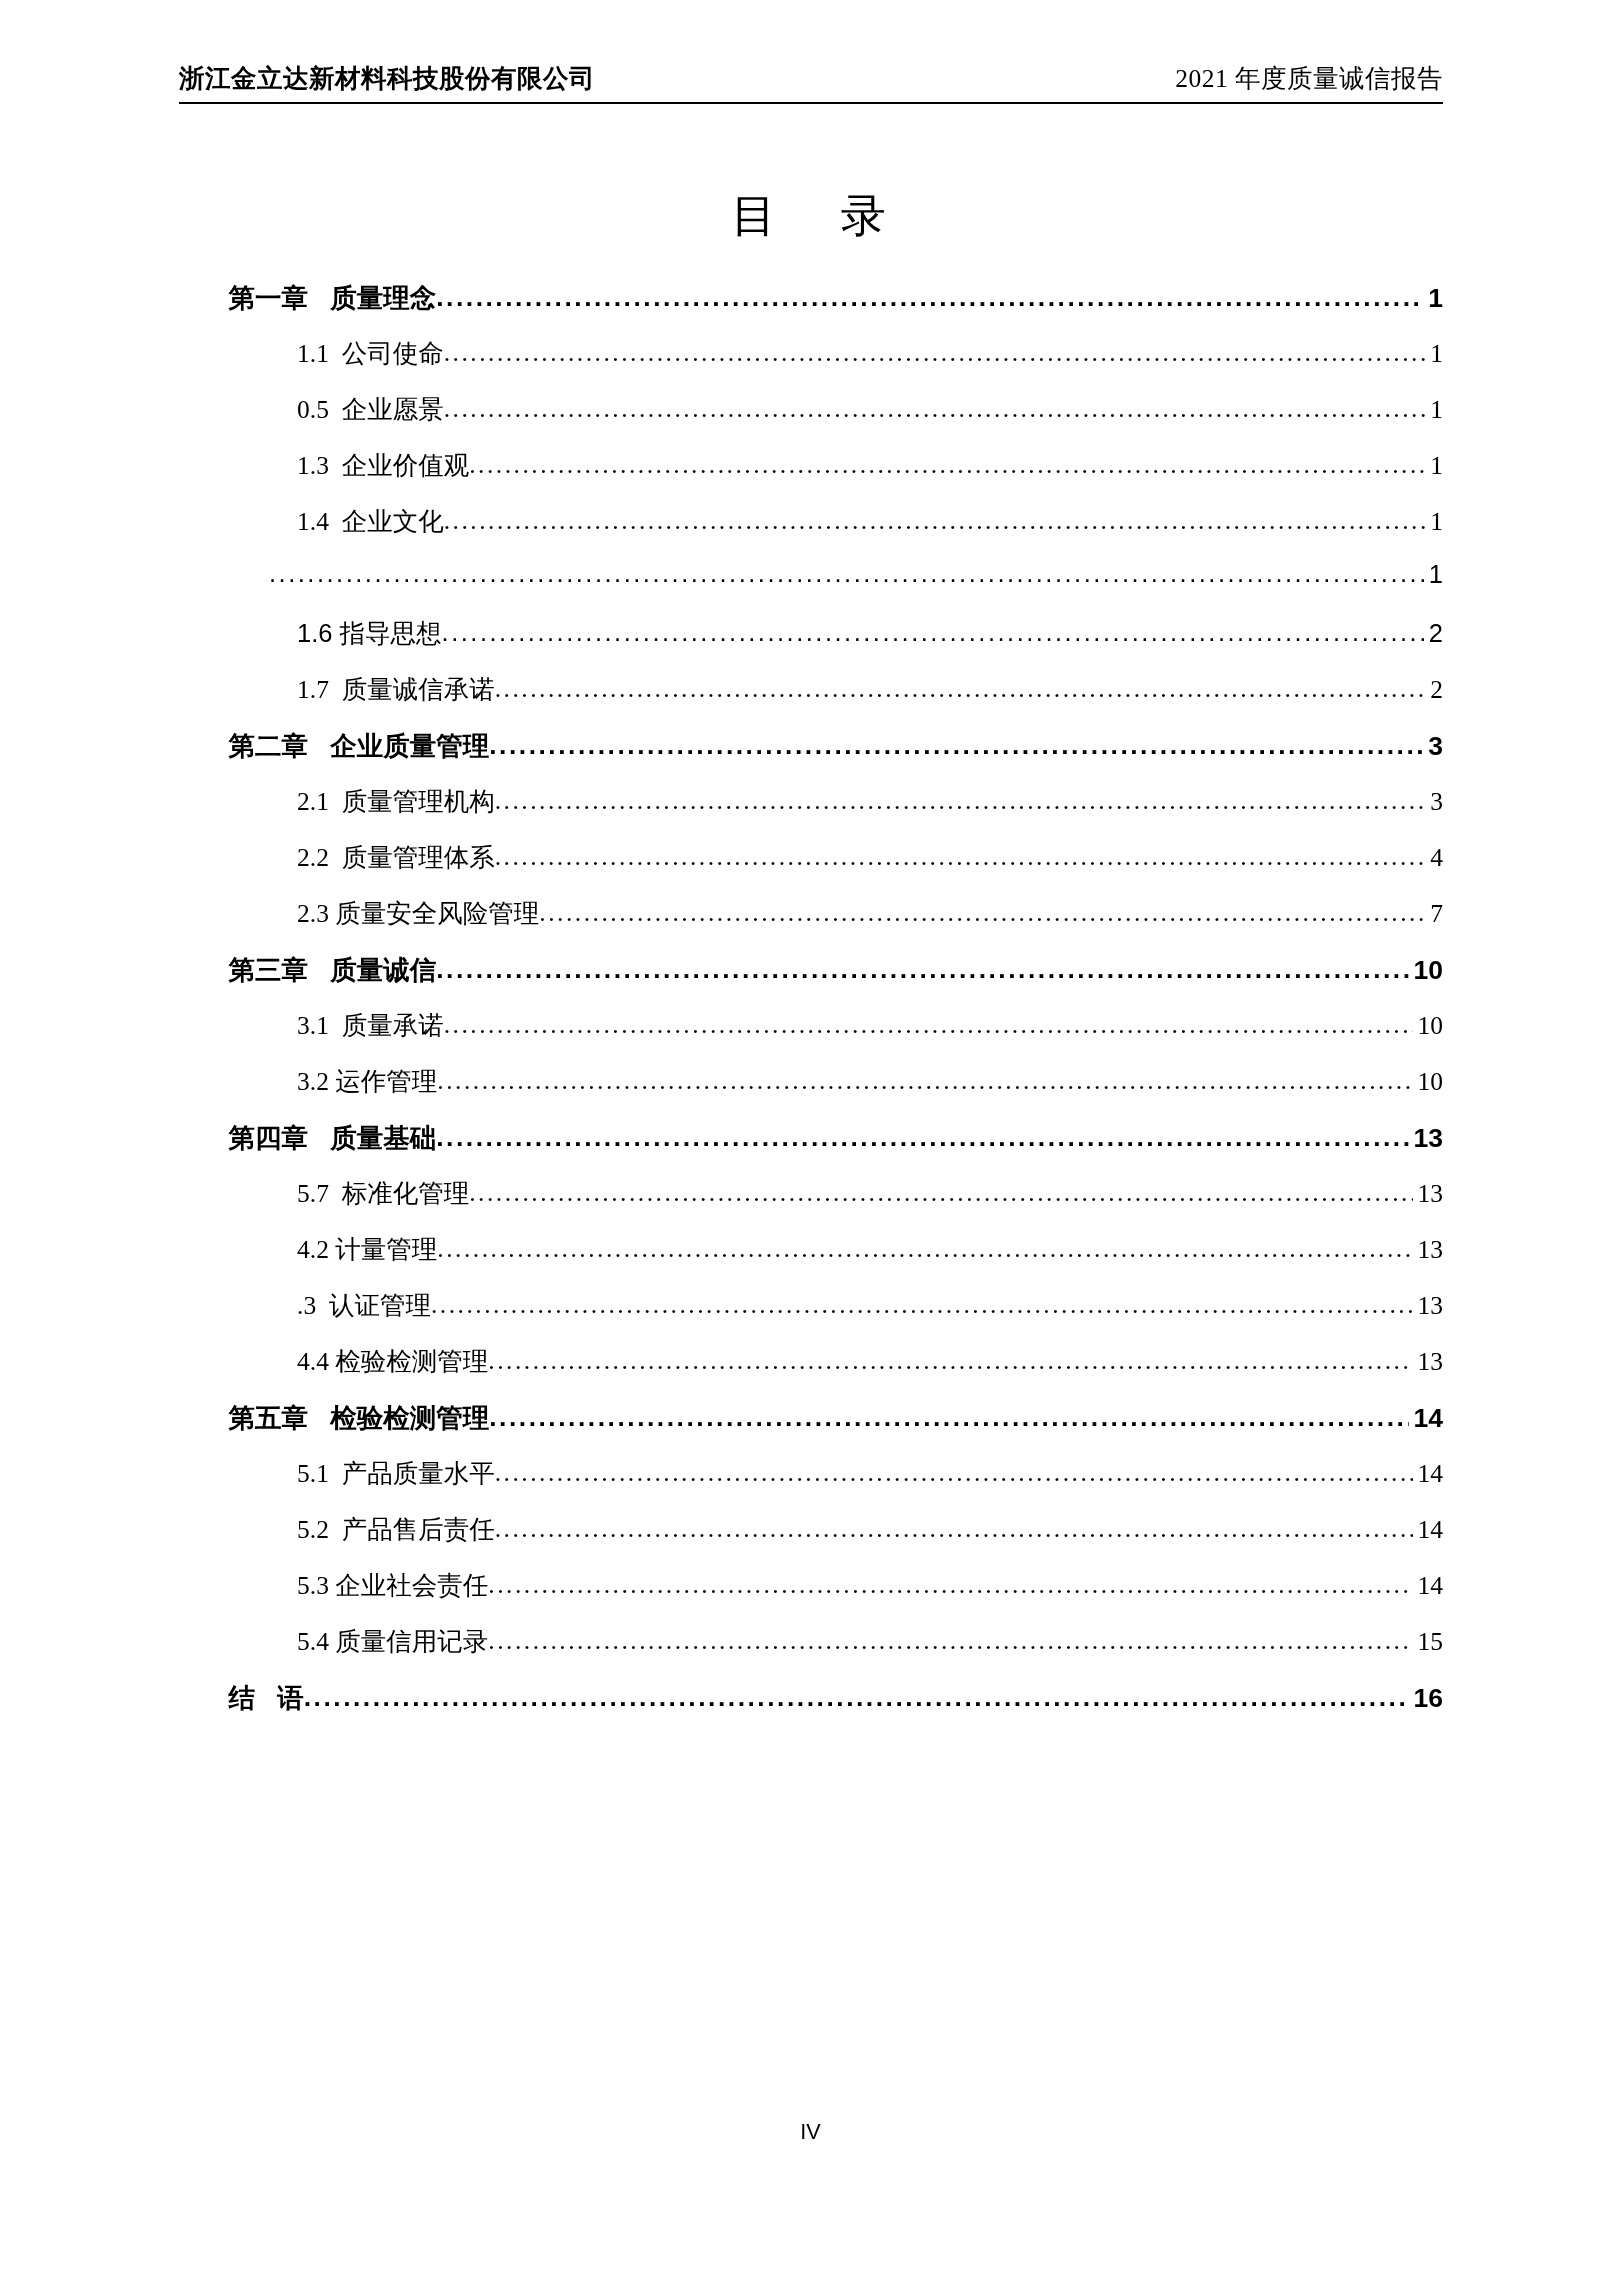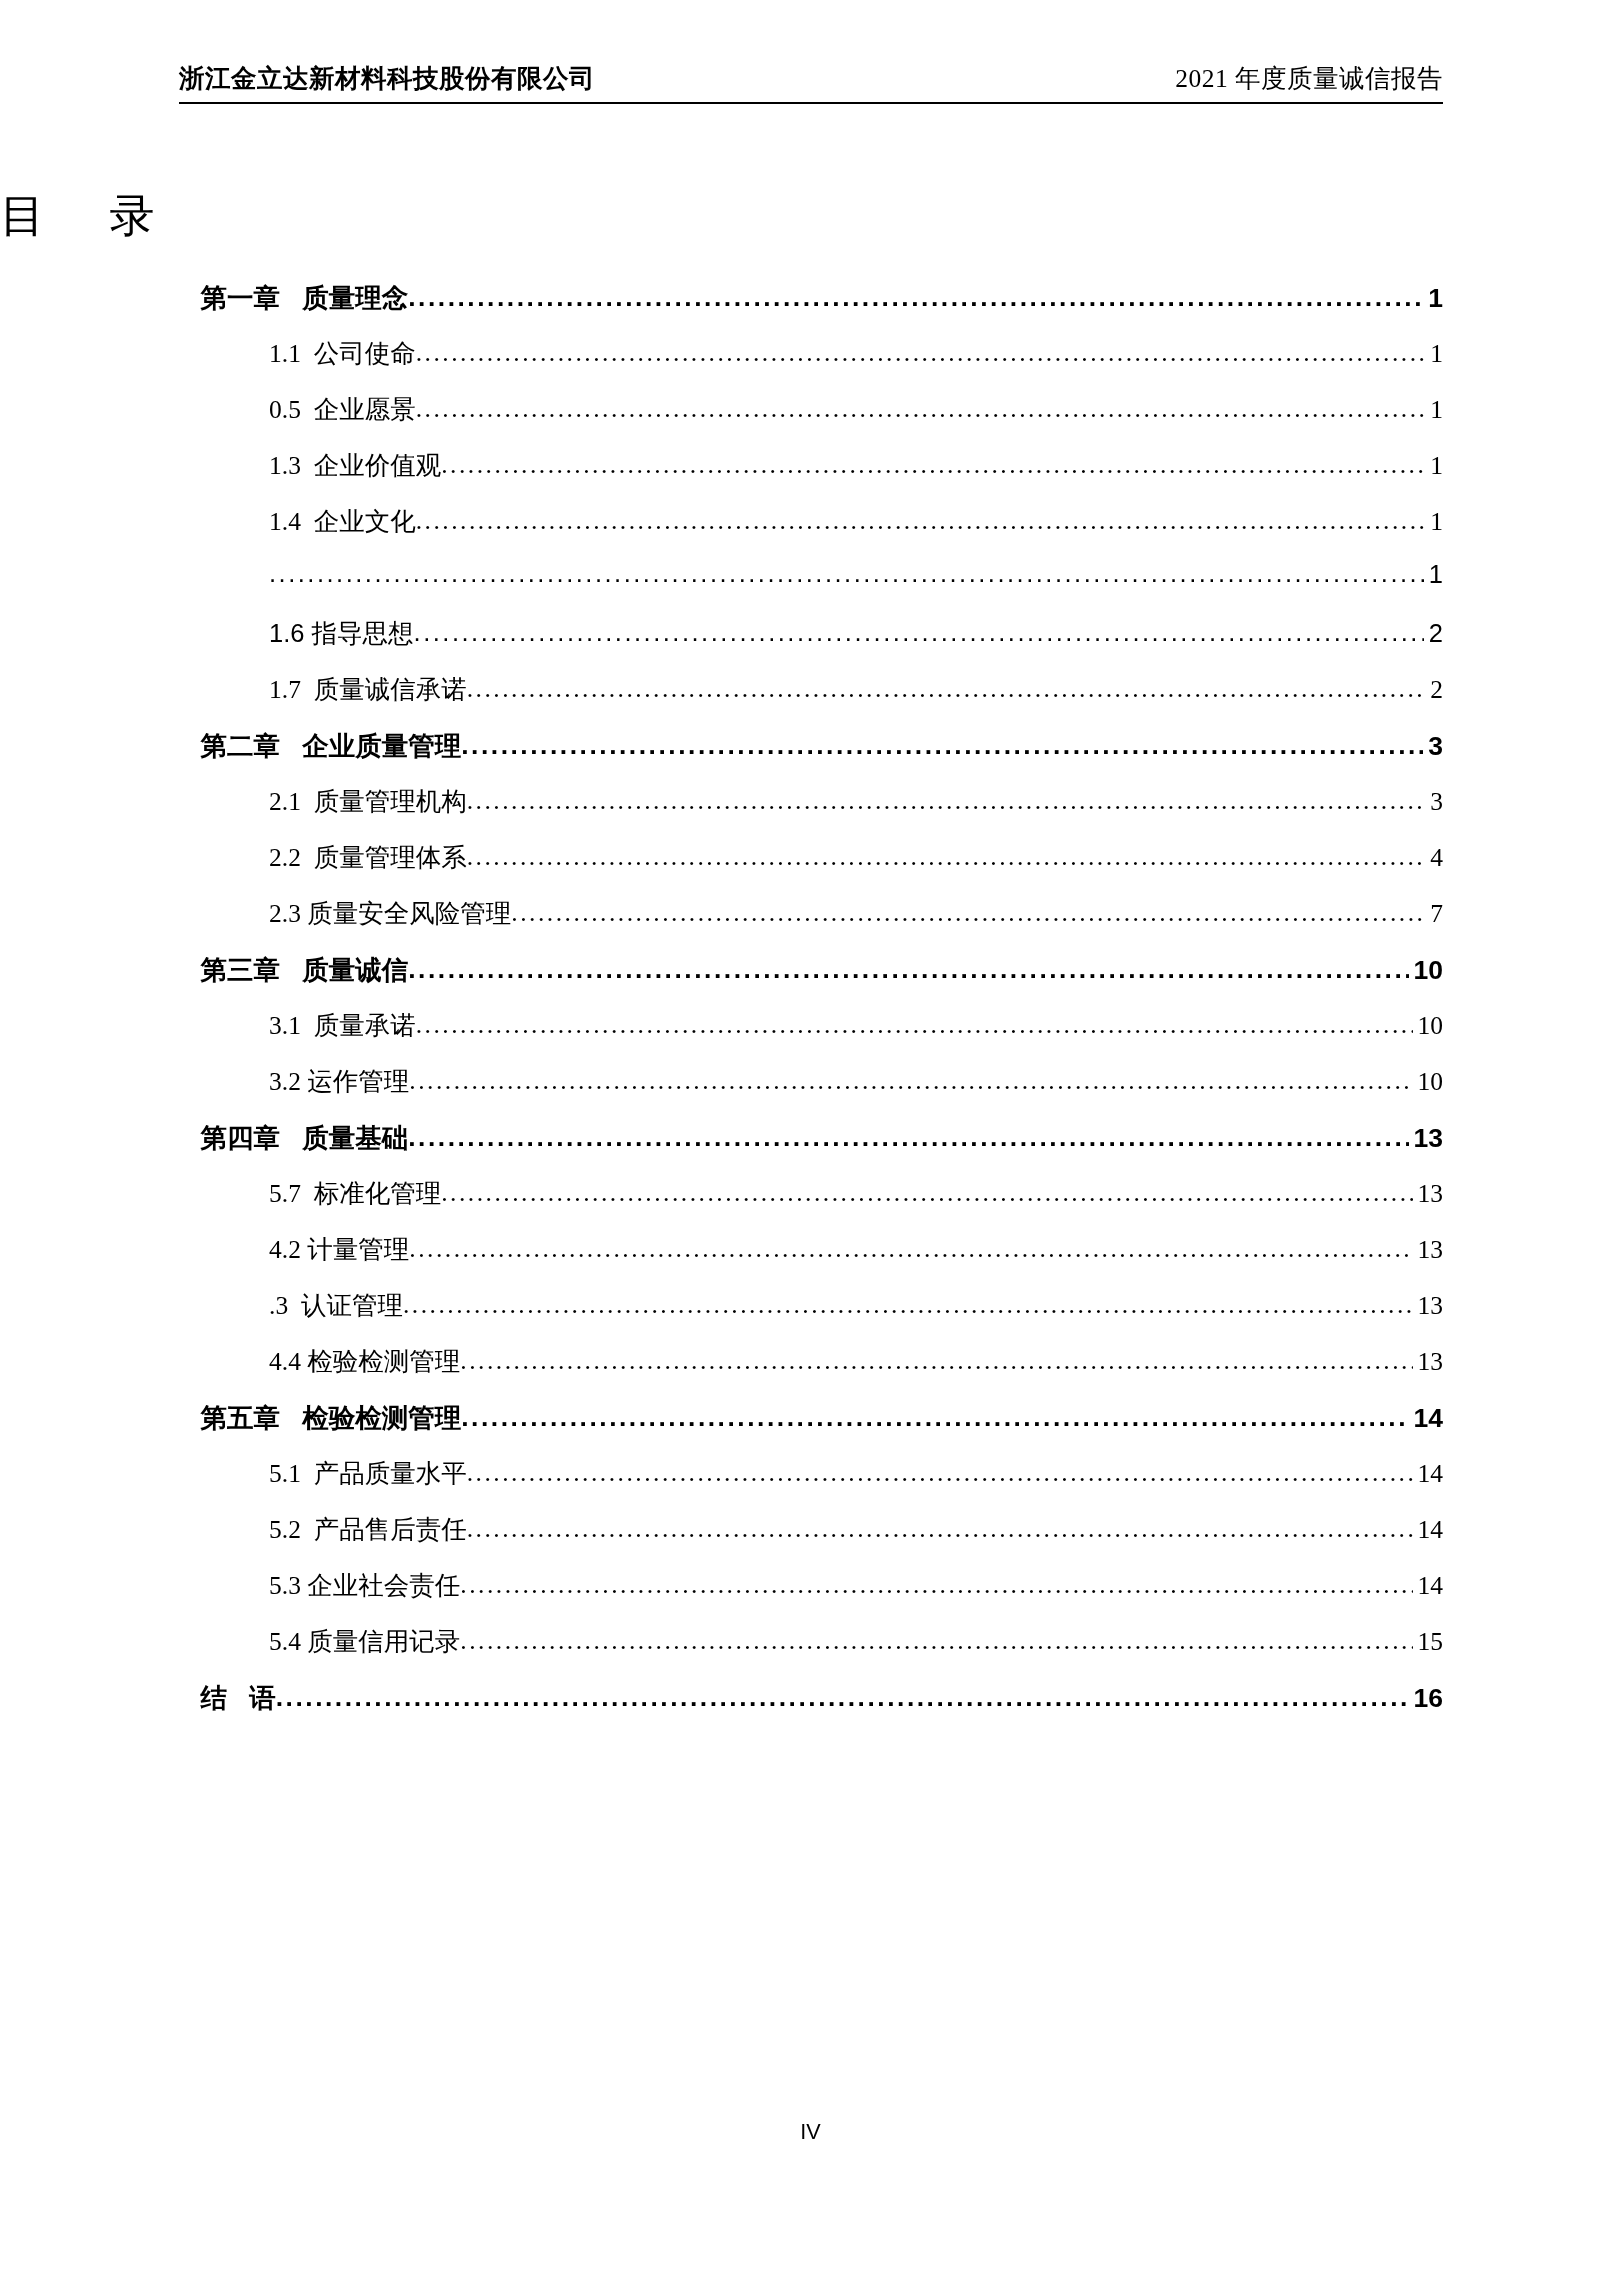--- a/index.html
+++ b/index.html
@@ -47,20 +47,21 @@
     letter-spacing: 0.5px;
     white-space: nowrap;
   }
 
   
   .toc-title {
     position: absolute;
     left: 0;
     top: 186px;
     width: 1621px;
+    text-align: center;
     font-family: "Liberation Serif", "DejaVu Serif", serif;
     font-size: 45px;
     letter-spacing: 3.9px;
     white-space: pre;
   }
 
   
   .toc {
     position: absolute;
     left: 179px;
@@ -70,20 +71,21 @@
   .toc-row {
     display: flex;
     align-items: baseline;
     width: 100%;
     box-sizing: border-box;
     height: 56px;
   }
   .toc-row .label {
     white-space: pre;
     flex: 0 0 auto;
+    margin-left: 28px;
   }
   .toc-row .leader {
     flex: 1 1 auto;
     overflow: hidden;
     white-space: nowrap;
     min-width: 0;
     position: relative;
     top: -1px;
   }
   .toc-row .leader::after {

